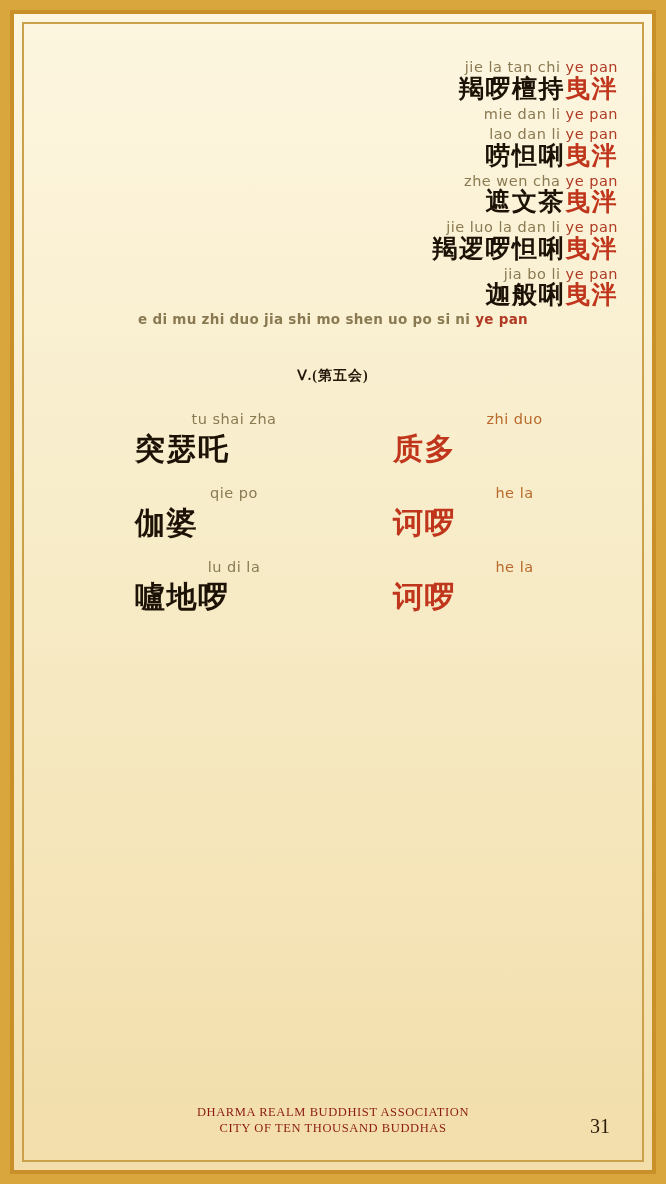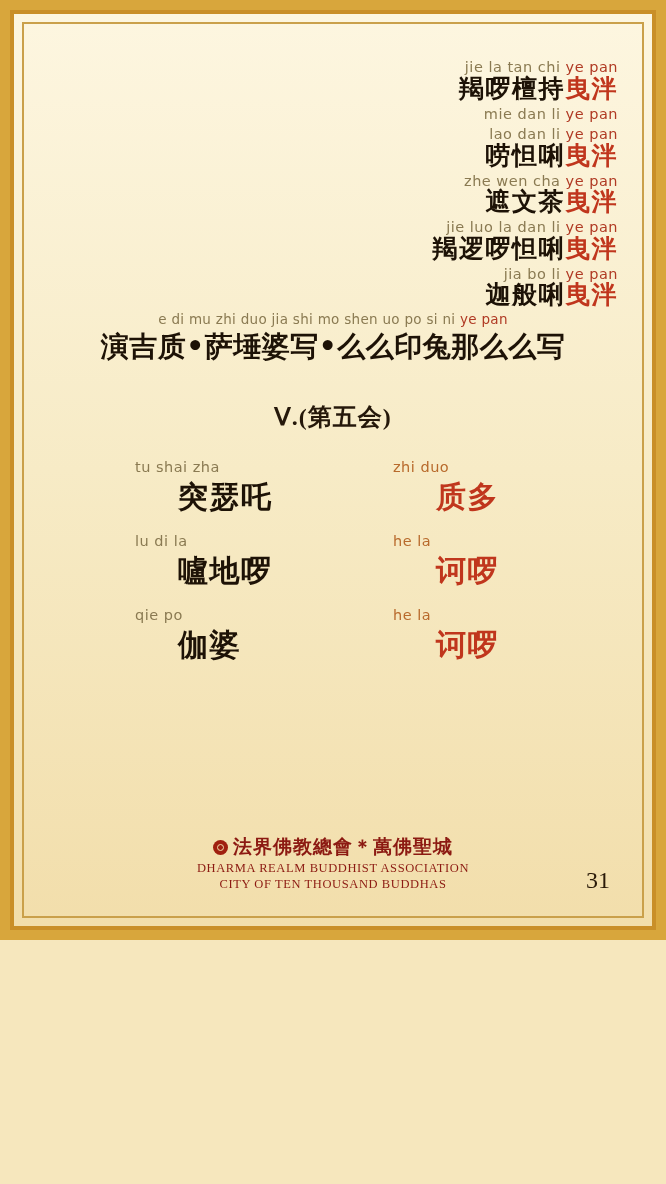--- a/index.html
+++ b/index.html
@@ -9,21 +9,21 @@
   body {
     width: 666px;
     height: 1184px;
     background: #f6e7bd;
     font-family: "Liberation Sans", sans-serif;
     overflow: hidden;
   }
   .page {
     position: relative;
     width: 666px;
-    height: 940px;
+    height: 1184px;
     box-sizing: border-box;
     background:
       linear-gradient(180deg, #fdf4dc 0%, #f7e9c2 45%, #f2ddaa 100%);
   }
   
   .border-outer {
     position: absolute;
     left: 0; top: 0; right: 0; bottom: 0;
     border: 10px solid #d8a63c;
     box-sizing: border-box;
@@ -85,28 +85,29 @@
   .hanzi .hd {
     color: #c0361d;
   }
   .wide .hanzi {
     font-size: 28px;
     letter-spacing: 0.5px;
   }
   .wide .romaji {
     font-size: 13.5px;
     letter-spacing: 0.3px;
+    font-weight: bold;
   }
 
   
   .section-head {
     text-align: center;
     margin-top: 40px;
     margin-bottom: 26px;
-    font-size: 24px;
+    font-size: 14px;
     color: #25180a;
     font-family: "Liberation Serif", serif;
     font-weight: 700;
     letter-spacing: 1px;
   }
 
   
   .two-col {
     width: 100%;
     border-collapse: collapse;
@@ -117,27 +118,26 @@
   }
   .col-left {
     width: 50%;
     padding-left: 105px !important;
   }
   .col-right {
     width: 50%;
     padding-left: 60px !important;
   }
   .cell .romaji {
-    text-align: left;
+    text-align: center;
     margin-bottom: 2px;
   }
   .cell .hanzi {
     text-align: left;
     font-size: 30px;
-    margin-left: 43px;
   }
   .cell.red .hanzi {
     color: #c0361d;
   }
   .cell.red .romaji {
     color: #b86a2c;
   }
 
   
   .footer {
@@ -177,21 +177,21 @@
     font-size: 12.5px;
     color: #8c1a12;
     font-family: "Liberation Serif", serif;
     letter-spacing: 0.6px;
     margin-top: 1px;
   }
   .page-num {
     position: absolute;
     right: 26px;
     bottom: 16px;
-    font-size: 24px;
+    font-size: 20px;
     color: #2a1a08;
     font-family: "Liberation Serif", serif;
     margin-left: 44px;
   }
 </style>
 </head>
 <body>
 
 <div class="page">
   <div class="border-outer"></div>
@@ -229,21 +229,20 @@
       <div class="line">
         <div class="romaji"><span>jia  bo   li  </span><span class="rd">ye pan</span></div>
         <div class="hanzi"><span>迦般唎</span><span class="hd">曳泮</span></div>
       </div>
 
       <div class="line centered wide">
         <div class="romaji"><span>e   di mu zhi duo    jia shi mo shen uo   po  si   ni </span><span class="rd">ye pan</span></div>
       </div>
 
       <div class="line centered wide">
-        <div class="hanzi"><span>演吉质•萨埵婆写•么么印兔那么么写</span><span class="hd"></span></div>
       </div>
 
     </div>
 
     <div class="section-head">Ⅴ.(第五会)</div>
 
     <table class="two-col">
       <tbody>
         <tr>
           <td class="col-left">
@@ -255,50 +254,49 @@
           <td class="col-right">
             <div class="cell red">
               <div class="romaji">zhi duo</div>
               <div class="hanzi">质多</div>
             </div>
           </td>
         </tr>
         <tr>
           <td class="col-left">
             <div class="cell">
-              <div class="romaji">lu  di  la</div>
-              <div class="hanzi">嚧地啰</div>
+              <div class="romaji">qie po</div>
+              <div class="hanzi">伽婆</div>
             </div>
           </td>
           <td class="col-right">
             <div class="cell red">
               <div class="romaji">he  la</div>
               <div class="hanzi">诃啰</div>
             </div>
           </td>
         </tr>
         <tr>
           <td class="col-left">
             <div class="cell">
-              <div class="romaji">qie po</div>
-              <div class="hanzi">伽婆</div>
+              <div class="romaji">lu  di  la</div>
+              <div class="hanzi">嚧地啰</div>
             </div>
           </td>
           <td class="col-right">
             <div class="cell red">
               <div class="romaji">he  la</div>
               <div class="hanzi">诃啰</div>
             </div>
           </td>
         </tr>
       </tbody>
     </table>
 
     <div class="footer">
-      <div class="footer-cn"><span class="footer-logo"></span><span>法界佛教總會＊萬佛聖城</span></div>
       <div class="footer-en1">DHARMA REALM BUDDHIST ASSOCIATION</div>
       <div class="footer-en2">CITY OF TEN THOUSAND BUDDHAS</div>
     </div>
 
     <div class="page-num">31</div>
 
   </div>
 </div>
 
 </body></html>

